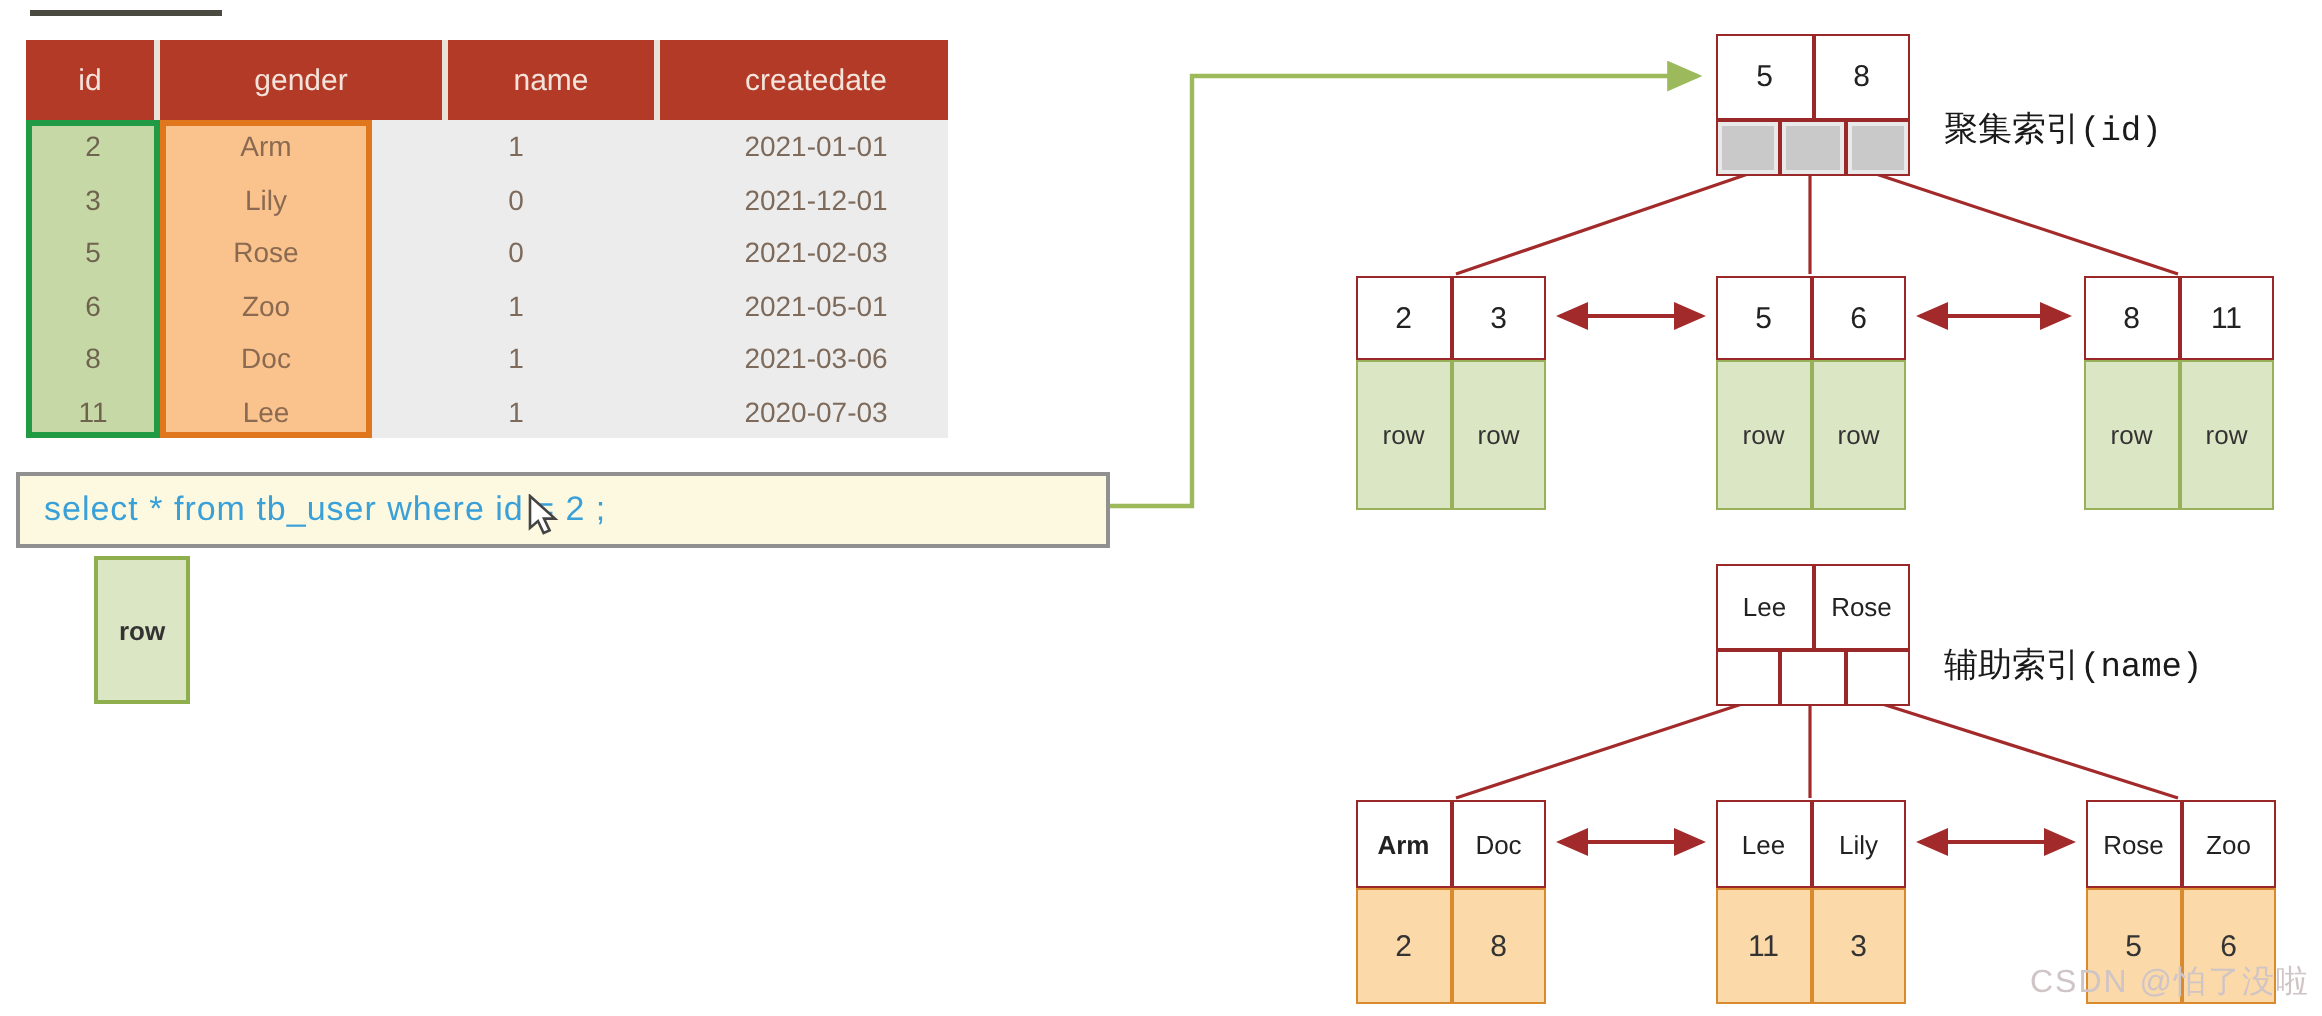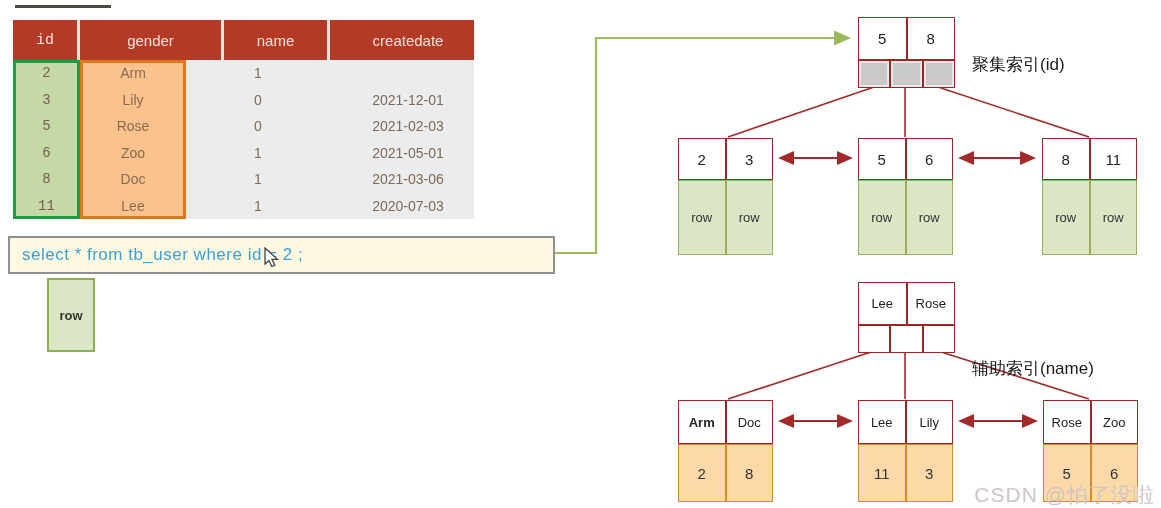--- a/index.html
+++ b/index.html
@@ -12,21 +12,21 @@
 
   
   .table { position:absolute; left:13px; top:20px; width:461px; height:199px; font-size:14px; }
   .thead { display:flex; height:40px; }
   .th { background:#b43a28; color:#f3e3da; display:flex; align-items:center; justify-content:center;
         font-size:15px; border-right:3px solid #e9e2d8; }
   .th:last-child { border-right:none; }
   .tbody { position:absolute; left:0; top:40px; width:461px; height:159px; background:#ececec; }
   .tr { display:flex; height:26.5px; }
   .td { display:flex; align-items:center; justify-content:center; color:#7d6a5a; }
-  .w-id { width:67px;font-family:Liberation Mono, monospace; } .w-name { width:106px; } .w-gender { width:144px; } .w-date { width:144px;padding-left:12px; }
+  .w-id { width:67px; } .w-name { width:106px; } .w-gender { width:144px; } .w-date { width:144px;padding-left:12px; }
   .td.w-id { background:#c6d8a5; color:#6f6350; }
   .td.w-name { background:#fac28d; color:#8a6a50; }
   .col-outline { position:absolute; top:40px; height:159px; pointer-events:none; }
   .id-outline { left:0; width:67px; border:3px solid #219b43; }
   .name-outline { left:67px; width:106px; border:3px solid #e0771d; }
 
   
   .sql-box { position:absolute; left:8px; top:236px; width:547px; height:38px;
              background:#fdf9e0; border:2px solid #909090; display:flex; align-items:center;
              padding-left:12px; font-size:17px; color:#3aa0d8; letter-spacing:0.5px; }
@@ -49,25 +49,25 @@
   .vcell.green { background:#dbe6c4; border:1.5px solid #97b059; color:#333; font-size:13px; }
   .vcell.orange { background:#fbd9a9; border:1.5px solid #da8a2e; color:#333; font-size:15px; }
   .root .kcell { width:48.5px; height:43px; font-size:15px; }
   .leaf .kcell { width:47.5px; height:42px; font-size:15px; }
   .leaf .vcell { width:47.5px; }
   .leaf-top .vcell { height:75px; }
   .leaf-bottom .kcell { height:44px; font-size:13px; }
   .leaf-bottom .vcell { height:58px; }
   .bold { font-weight:bold; }
 
-  .tree-label { position:absolute; font-size:17px; color:#1a1a1a; white-space:nowrap; }
+  .tree-label { position:absolute; font-size:17px; color:#1a1a1a; white-space:nowrap;font-family:Liberation Mono, monospace; }
 
   .overlay { position:absolute; left:0; top:0; pointer-events:none; }
 
-  .watermark { position:absolute; right:6px; top:481px; font-size:21px; color:#cfc4c6;
+  .watermark { position:absolute; right:6px; top:481px; font-size:16px; color:#cfc4c6;
                letter-spacing:1px; white-space:nowrap; }
 </style>
 </head>
 <body>
 
 <div class="canvas">
 
   <div class="top-strip"></div>
 
   <div class="table">
@@ -75,20 +75,21 @@
       <div class="th w-id">id</div>
       <div class="th w-gender">gender</div>
       <div class="th w-name">name</div>
       <div class="th w-date">createdate</div>
     </div>
     <div class="tbody">
       <div class="tr">
         <div class="td w-id">2</div>
         <div class="td w-name">Arm</div>
         <div class="td w-gender">1</div>
+        <div class="td w-date">2021-01-01</div>
       </div>
       <div class="tr">
         <div class="td w-id">3</div>
         <div class="td w-name">Lily</div>
         <div class="td w-gender">0</div>
         <div class="td w-date">2021-12-01</div>
       </div>
       <div class="tr">
         <div class="td w-id">5</div>
         <div class="td w-name">Rose</div>
@@ -202,21 +203,21 @@
     <div class="krow">
       <div class="kcell" style="font-size:13px;">Lee</div>
       <div class="kcell" style="font-size:13px;">Rose</div>
     </div>
     <div class="prow">
       <div class="pcell white"></div>
       <div class="pcell white"></div>
       <div class="pcell white"></div>
     </div>
   </div>
-  <div class="tree-label" style="left:972px; top:321px;margin-top:36px;">辅助索引(name)</div>
+  <div class="tree-label" style="left:972px; top:321px;">辅助索引(name)</div>
 
   <div class="node leaf leaf-bottom" style="left:678px; top:400px;">
     <div class="krow">
       <div class="kcell bold">Arm</div>
       <div class="kcell">Doc</div>
     </div>
     <div class="krow">
       <div class="vcell orange">2</div>
       <div class="vcell orange">8</div>
     </div>

